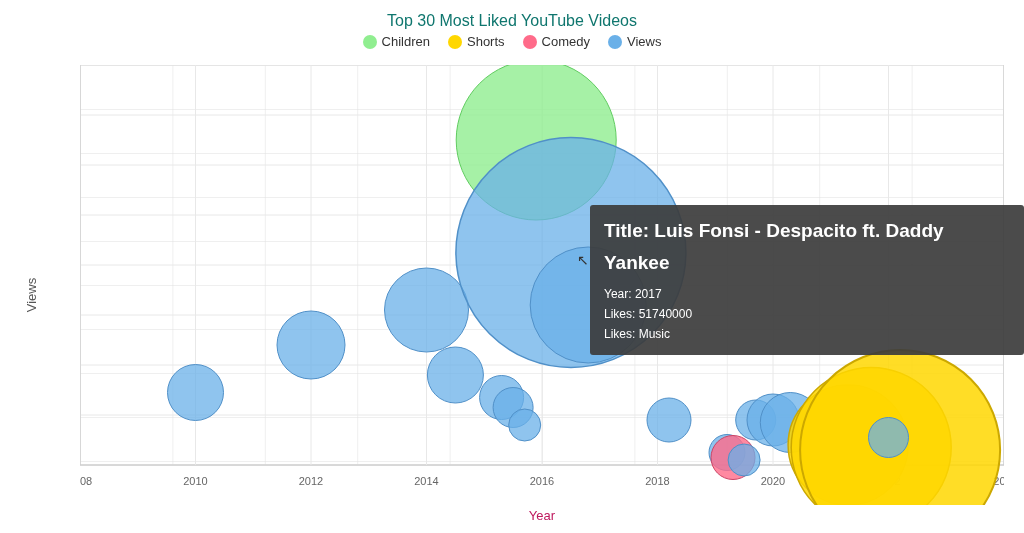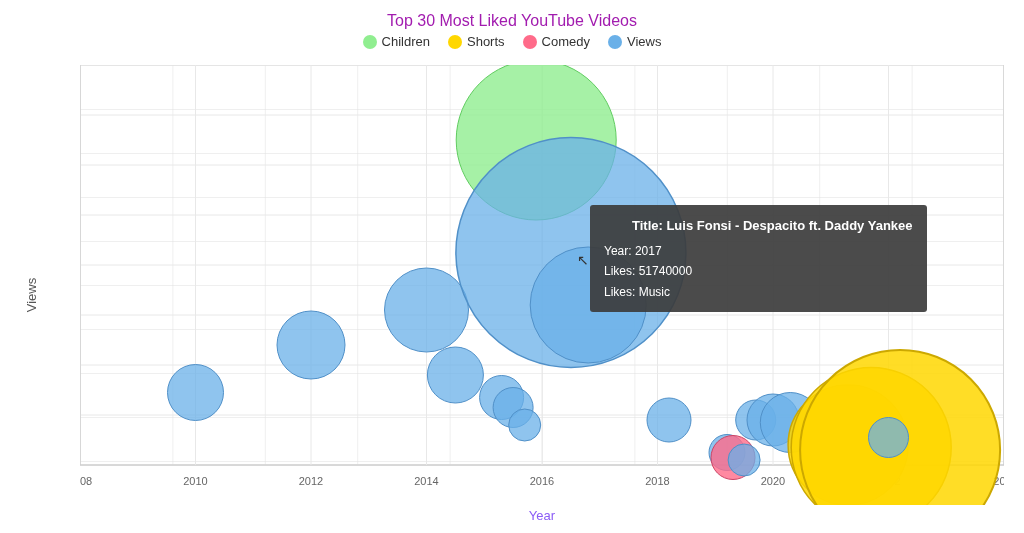--- a/index.html
+++ b/index.html
@@ -13,21 +13,21 @@
     }
     .chart-container {
       width: 1024px;
       height: 533px;
       position: relative;
       background: #fff;
     }
     .chart-title {
       text-align: center;
       font-size: 16px;
-      color: #a21caf;
+      color: #0f766e;
       padding-top: 12px;
       padding-bottom: 4px;
     }
     .legend {
       display: flex;
       justify-content: center;
       align-items: center;
       gap: 18px;
       margin-bottom: 16px;
     }
@@ -54,37 +54,36 @@
       font-size: 12px;
       padding: 10px 14px;
       border-radius: 3px;
       pointer-events: none;
       z-index: 10;
       line-height: 1.7;
       min-width: 260px;
     }
     .tooltip-title {
       font-weight: bold;
-      font-size: 13px;
+      font-size: 19px;
       margin-bottom: 4px;
-      margin-left: 28px;
     }
     .axis-label-y {
       position: absolute;
       left: 14px;
       top: 50%;
       transform: translateY(-50%) rotate(-90deg);
       font-size: 13px;
       color: #555;
       white-space: nowrap;
     }
     .axis-label-x {
       text-align: center;
       font-size: 13px;
-      color: #8b5cf6;
+      color: #be185d;
       margin-top: 2px;
     }
   </style>
 </head>
 <body>
 
 <div class="chart-container">
   <div class="chart-title">Top 30 Most Liked YouTube Videos</div>
   <div class="legend">
     <div class="legend-item">

